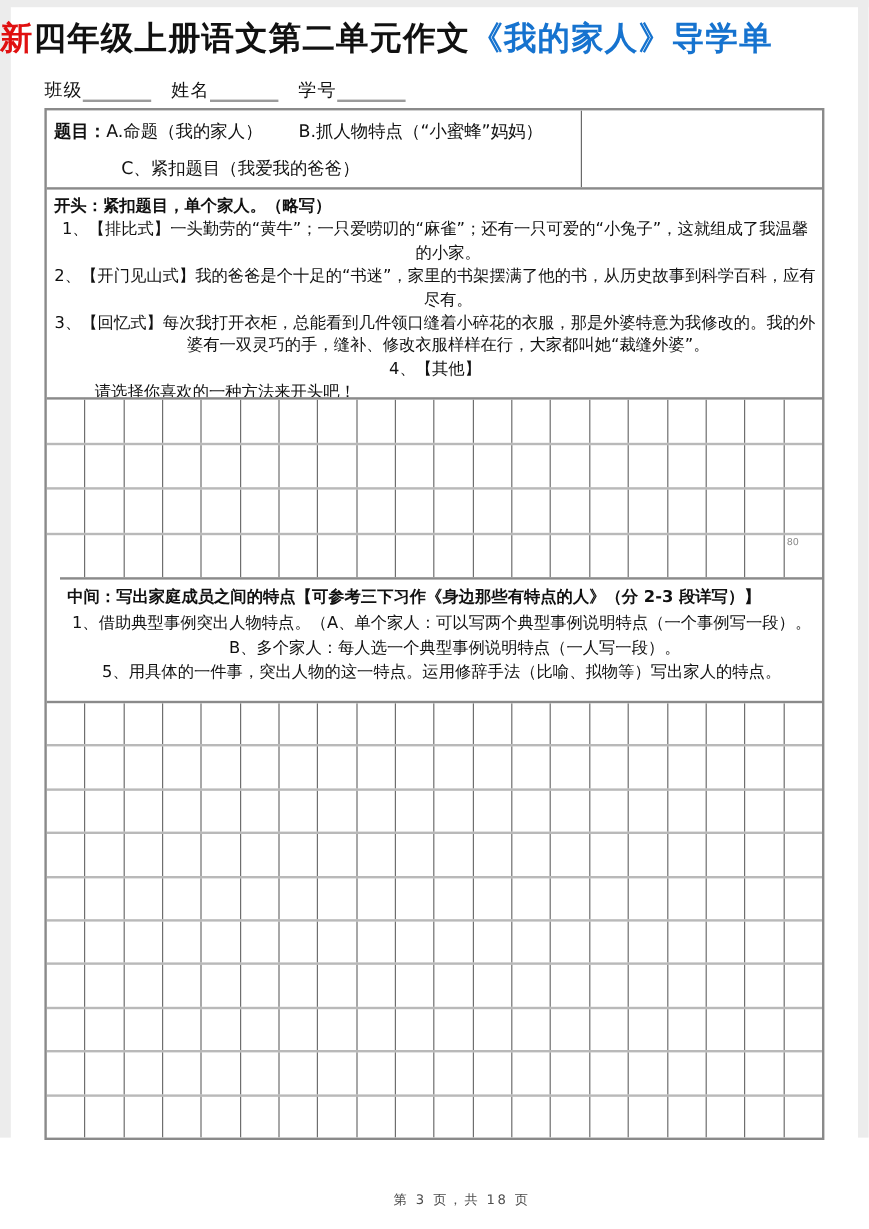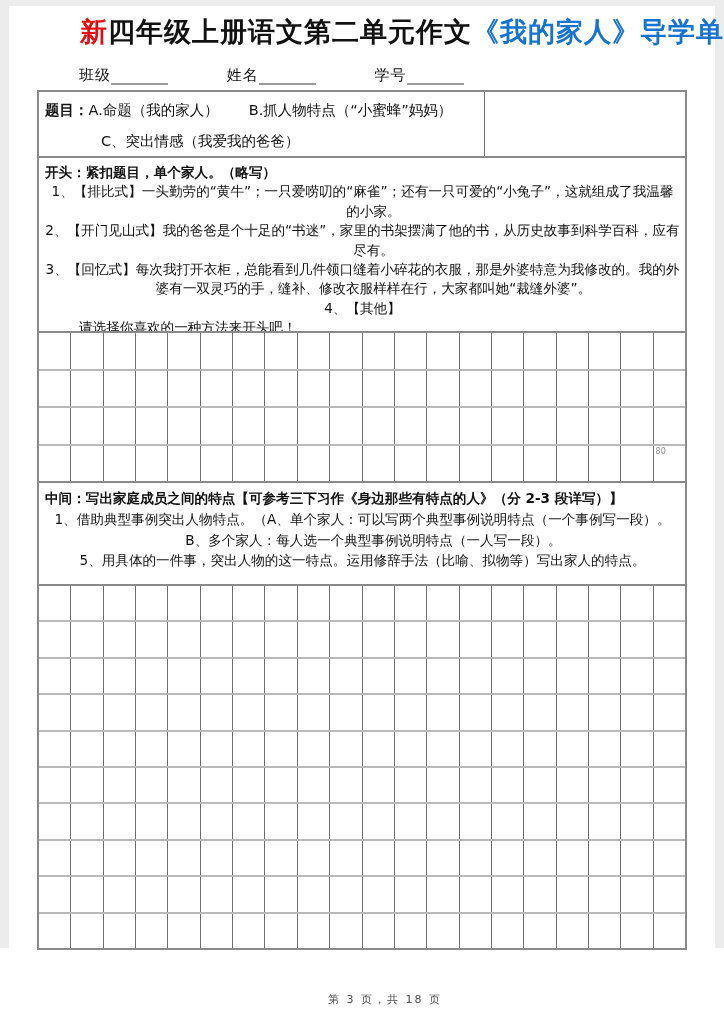--- a/index.html
+++ b/index.html
@@ -7,32 +7,32 @@
     width:724px;height:1024px;background:#ffffff;position:relative;
     font-family:"DejaVu Sans","Liberation Sans",sans-serif;color:#111;
     overflow:hidden;
   }
   .edge{position:absolute;background:#ececec;}
   .edge-top{left:0;top:0;width:724px;height:6px;}
   .edge-left{left:0;top:0;width:9px;height:948px;}
   .edge-right{left:715px;top:0;width:9px;height:948px;}
 
   .doc-title{
-    position:absolute;top:14px;left:0;width:100%;text-align:right;
+    position:absolute;top:14px;left:0;width:100%;text-align:left;
     font-size:27px;font-weight:bold;letter-spacing:1px;white-space:nowrap;
   }
   .doc-title .seg-red{color:#e01010;}
   .doc-title .seg-blue{color:#1673cf;}
 
   .info-line{position:absolute;top:66px;left:37px;font-size:15px;letter-spacing:1px;}
   .blank-line{
     display:inline-block;width:57px;height:15px;vertical-align:bottom;
     border-bottom:2px solid #9a9a9a;margin-right:11px;
   }
-  .info-field{white-space:nowrap;margin-left:42px;}
+  .info-field{white-space:nowrap;}
 
   .sheet{
     position:absolute;left:37px;top:90px;width:650px;height:860px;
     border:2px solid #8a8a8a;box-sizing:border-box;
     display:flex;flex-direction:column;background:#fff;
   }
   .sec{box-sizing:border-box;overflow:hidden;}
   .sec + .sec{border-top:2px solid #8a8a8a;}
 
   
@@ -40,30 +40,30 @@
   .timu-main{flex:1 1 auto;padding:8px 4px 0 6px;font-size:14.5px;line-height:20px;}
   .timu-side{flex:0 0 200px;border-left:1px solid #6a6a6a;}
   .timu-line1{white-space:nowrap;}
   .timu-label{font-weight:bold;}
   .timu-gap{display:inline-block;width:30px;}
   .timu-line2{margin-left:56px;margin-top:11px;}
 
   
   .sec-text{padding:5px 5px 0 6px;font-size:13.6px;}
   .sec-kaitou{height:175px;flex:0 0 auto;line-height:19.4px;}
-  .sec-zhongjian{height:103px;flex:0 0 auto;line-height:20.8px;}
+  .sec-zhongjian{height:103px;flex:0 0 auto;line-height:20.8px;margin-left:11px;}
   .sec-header{font-weight:bold;}
   .hang-item{padding-left:22px;text-indent:-22px;text-align:center;}
   .tip-line{padding-left:34px;}
 
   
   .wgrid{display:flex;flex-direction:column;flex:0 0 auto;}
   .sec-grid1{height:150px;}
   .sec-grid2{flex:1 1 auto;}
-  .wgrid-row{flex:1 1 0;display:flex;justify-content:center;}
+  .wgrid-row{flex:1 1 0;display:flex;}
   .wgrid-row + .wgrid-row{border-top:2px solid #b9b9b9;}
   .wgrid-cell{flex:1 1 0;position:relative;}
   .wgrid-cell + .wgrid-cell{border-left:1px solid #6e6e6e;}
   .count-marker{
     position:absolute;top:1px;left:2px;font-size:8px;color:#8a8a8a;line-height:9px;
   }
 
   .page-footer{
     position:absolute;top:992px;left:0;width:100%;text-align:center;
     font-size:11px;color:#4d4d4d;letter-spacing:2px;padding-left:23px;
@@ -86,21 +86,21 @@
   <span class="info-field"><span>学号</span><span class="blank-line"></span></span>
 </div>
 
 <div class="sheet">
 
   <div class="sec sec-timu">
     <div class="timu-main">
       <div class="timu-line1">
         <span class="timu-label">题目：</span><span>A.命题（我的家人）</span><span class="timu-gap"></span><span>B.抓人物特点（“小蜜蜂”妈妈）</span>
       </div>
-      <div class="timu-line2">C、突出情感（我爱我的爸爸）</div>
+      <div class="timu-line2">C、紧扣题目（我爱我的爸爸）</div>
     </div>
     <div class="timu-side"></div>
   </div>
 
   <div class="sec sec-text sec-kaitou">
     <div class="sec-header">开头：紧扣题目，单个家人。（略写）</div>
     <div class="hang-item">1、【排比式】一头勤劳的“黄牛”；一只爱唠叨的“麻雀”；还有一只可爱的“小兔子”，这就组成了我温馨的小家。</div>
     <div class="hang-item">2、【开门见山式】我的爸爸是个十足的“书迷”，家里的书架摆满了他的书，从历史故事到科学百科，应有尽有。</div>
     <div class="hang-item">3、【回忆式】每次我打开衣柜，总能看到几件领口缝着小碎花的衣服，那是外婆特意为我修改的。我的外婆有一双灵巧的手，缝补、修改衣服样样在行，大家都叫她“裁缝外婆”。</div>
     <div class="hang-item">4、【其他】</div>

